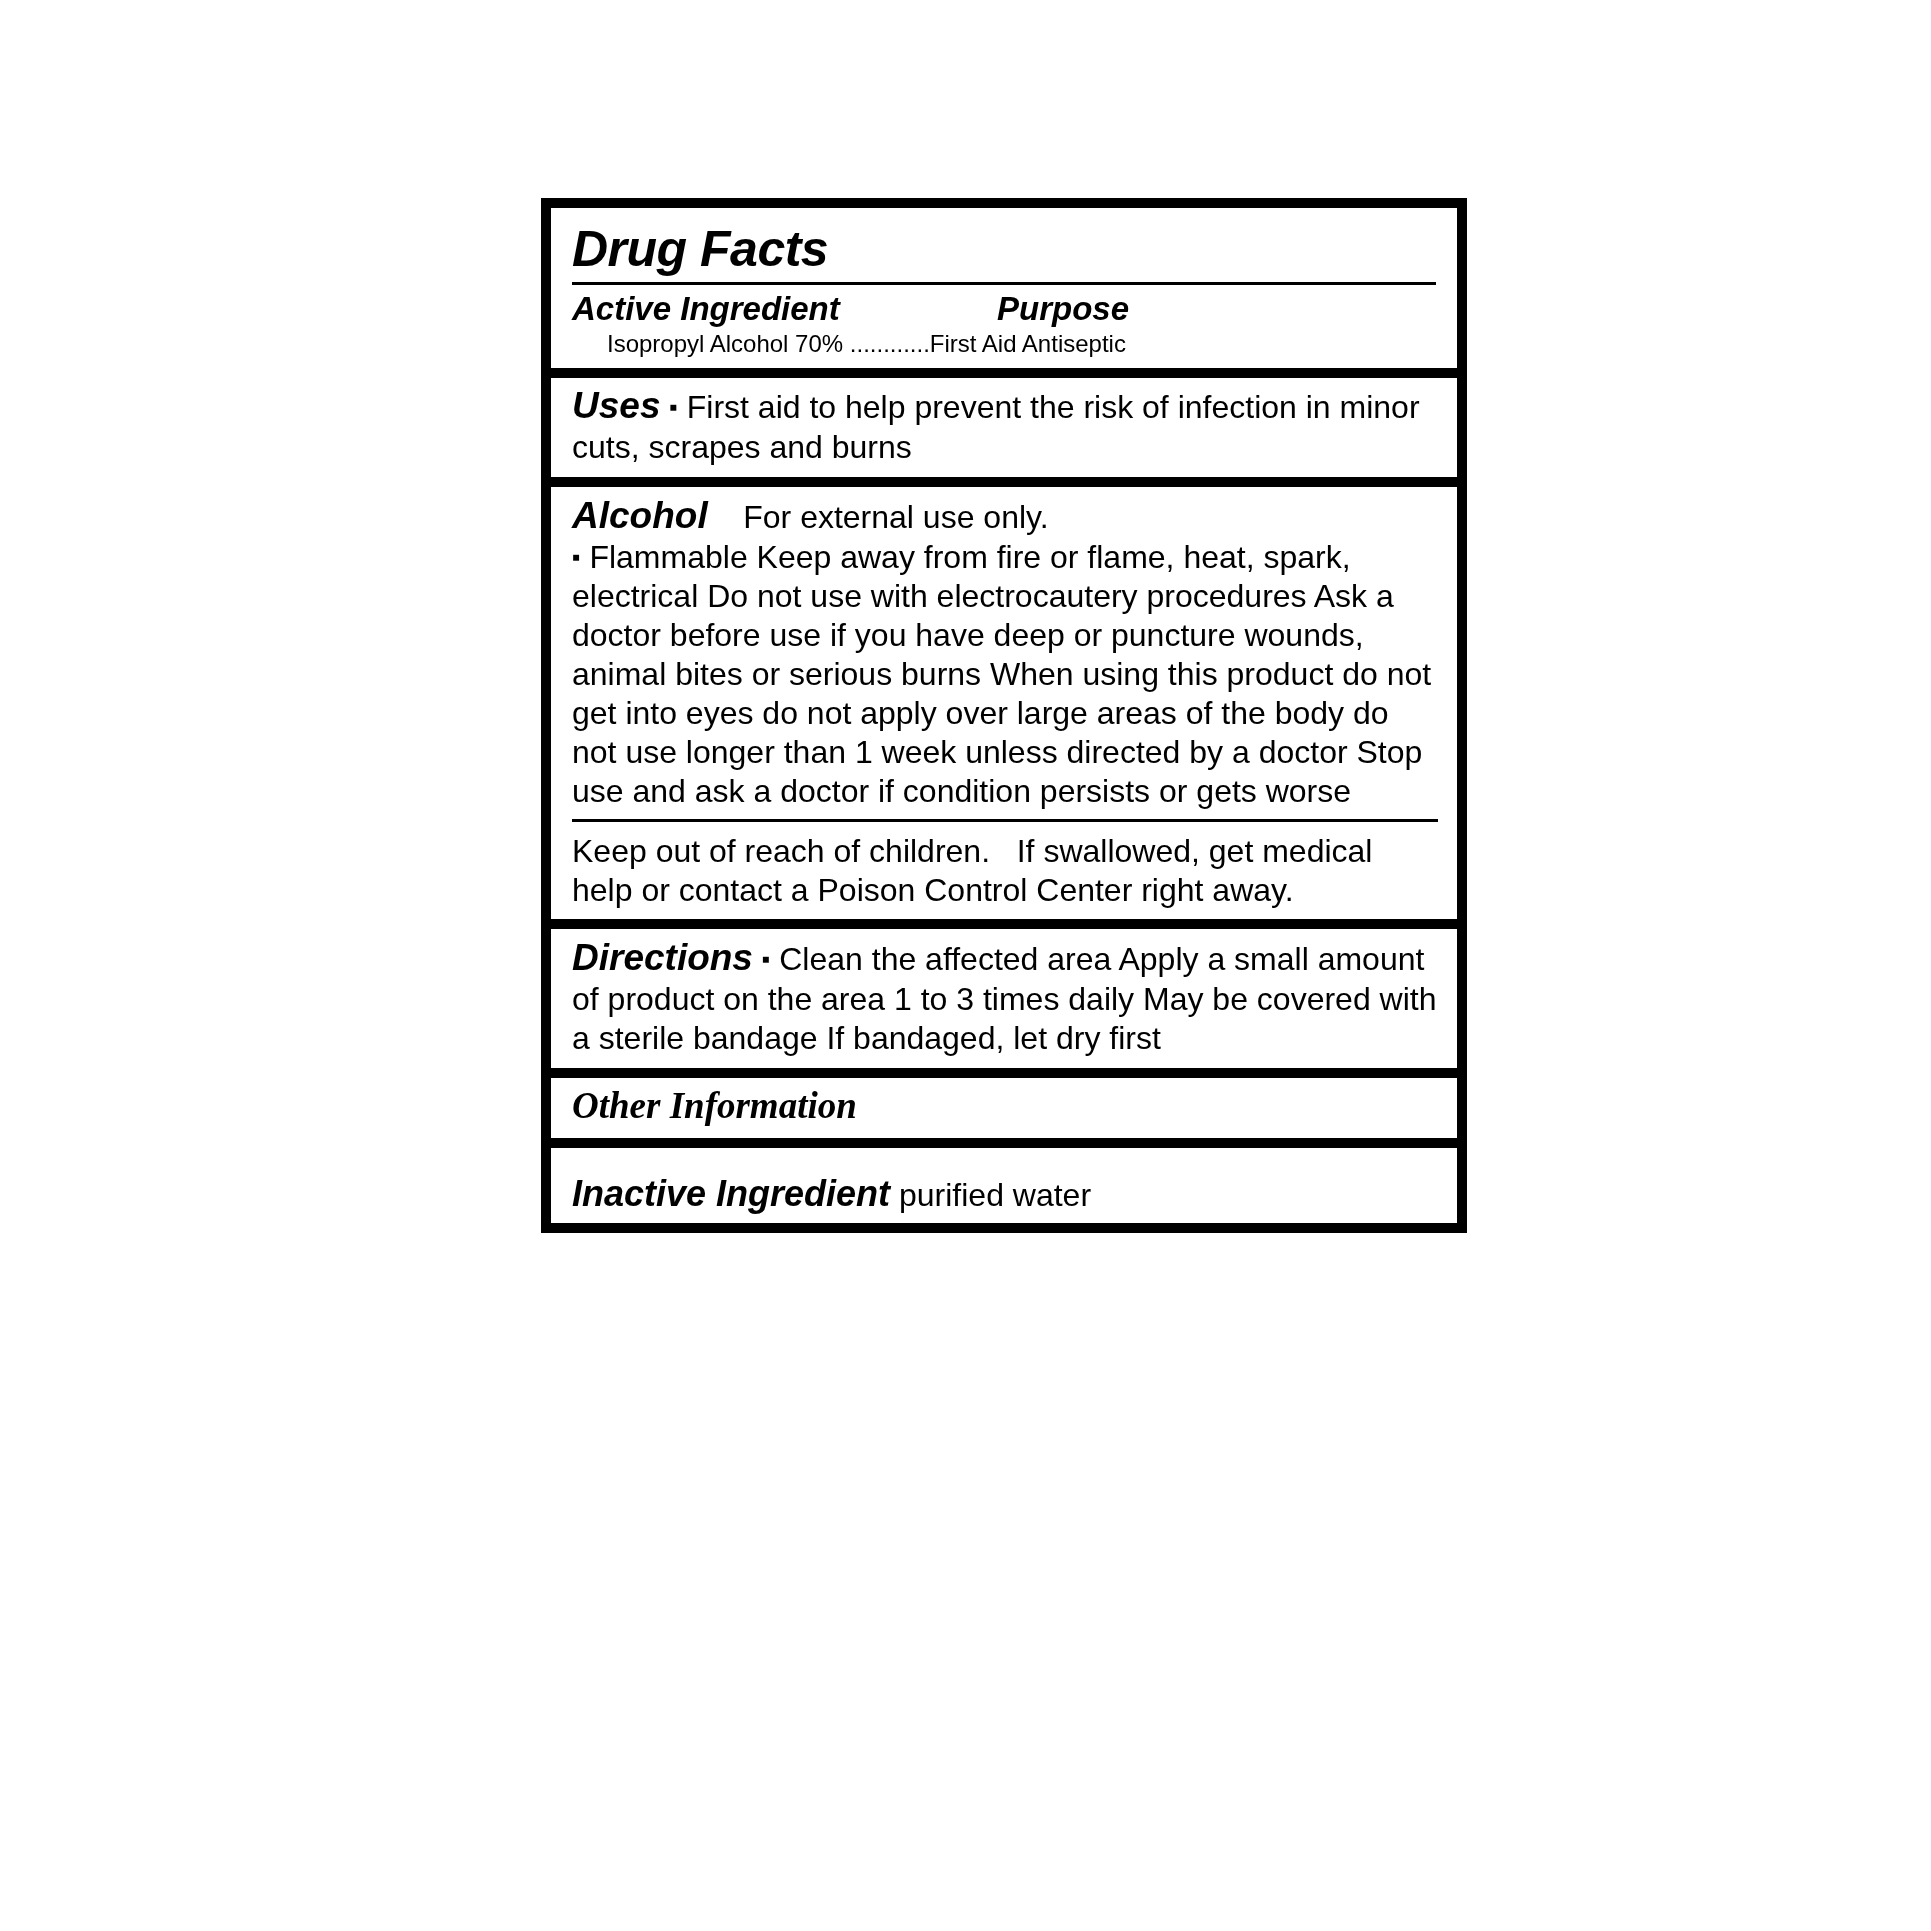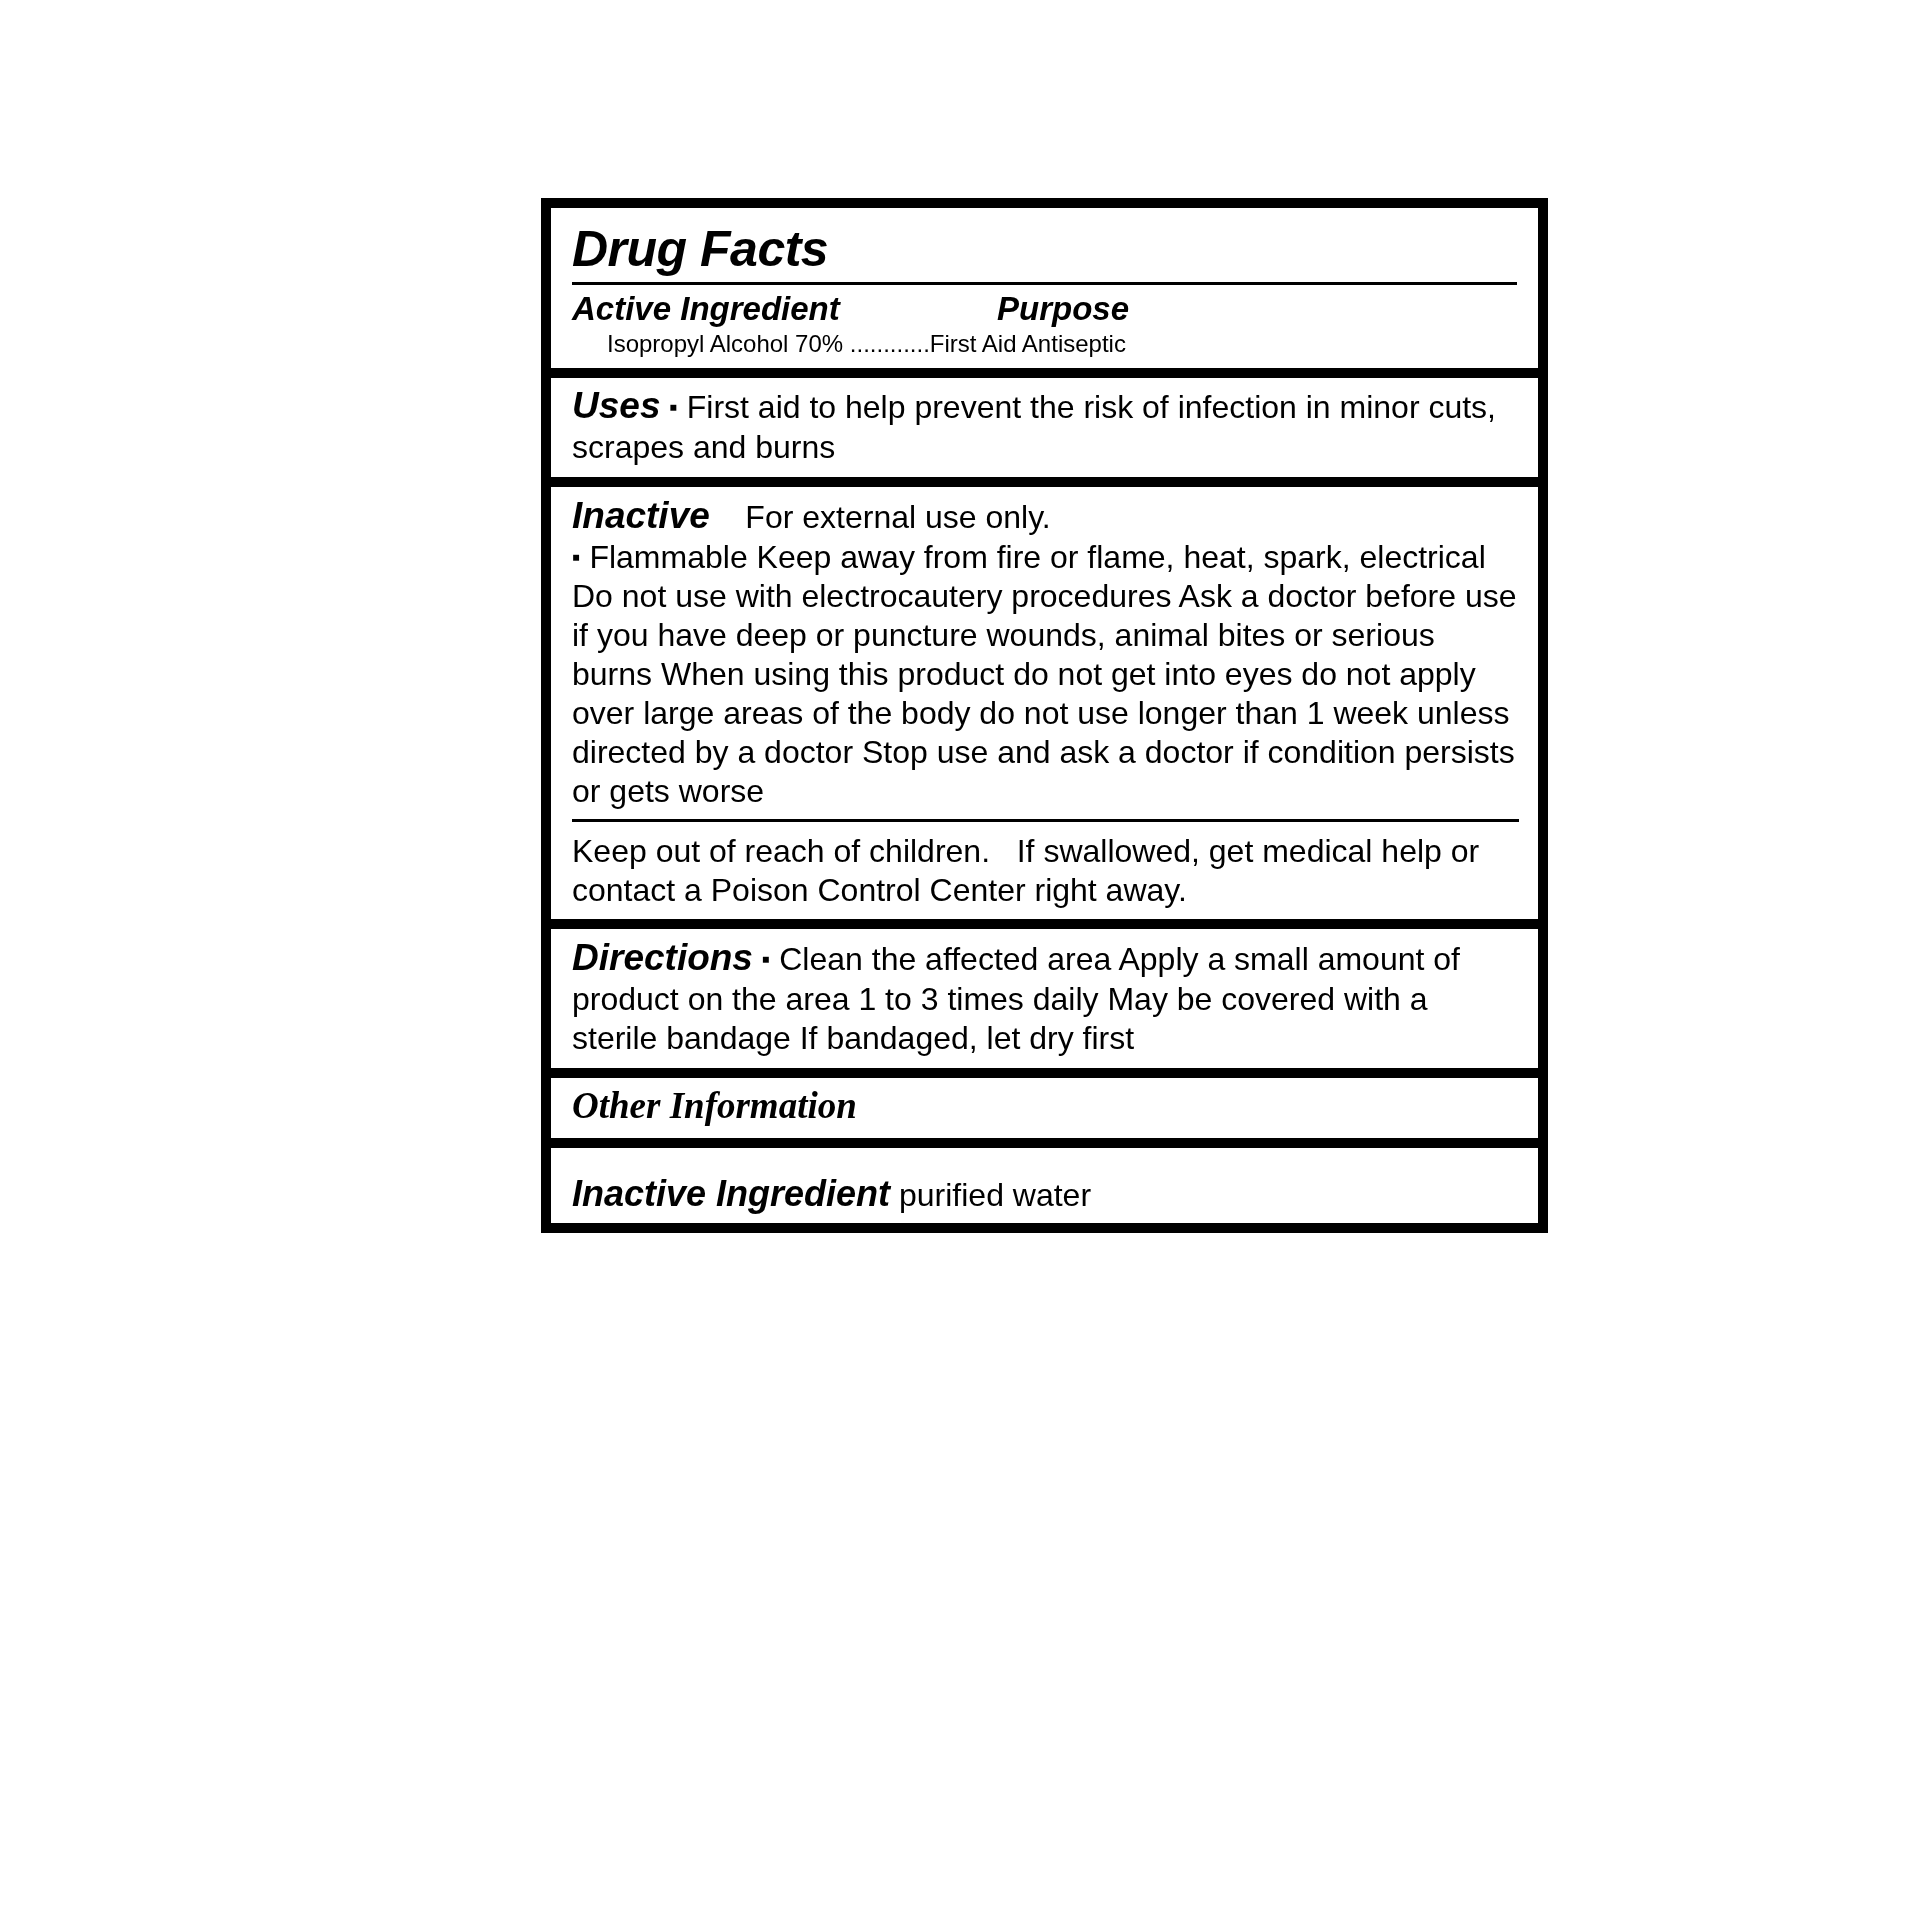--- a/index.html
+++ b/index.html
@@ -15,21 +15,21 @@
     position: relative;
     width: 1931px;
     height: 1931px;
     background: #ffffff;
   }
 
   .panel {
     position: absolute;
     left: 541px;
     top: 198px;
-    width: 1007px;
+    width: 926px;
     box-sizing: border-box;
     border: 10.6px solid #000000;
     background: #ffffff;
     padding: 0;
   }
 
   .section {
     box-sizing: border-box;
     padding: 5.8px 19.3px 9.7px 21px;
   }
@@ -153,21 +153,21 @@
     <div class="section thick-top">
       <div class="body-text">
         <span class="lead-big">Uses</span>
         <span class="bullet">▪</span>
         <span>First aid to help prevent the risk of infection in minor cuts, scrapes and burns</span>
       </div>
     </div>
 
     <div class="section thick-top">
       <div class="body-text">
-        <span class="lead-big">Inactive</span>
+        <span class="lead-big">Alcohol</span>
         &nbsp;&nbsp;
         <span>For external use only.</span>
       </div>
       <div class="body-text">
         <span class="bullet">▪</span>
         <span> Flammable  Keep away from fire or flame, heat, spark, electrical Do not use with electrocautery procedures Ask a doctor before use if you have deep or puncture wounds, animal bites or serious burns  When using this product  do not get into eyes do not apply over large areas of the body do not use longer than 1 week unless directed by a doctor  Stop use and ask a doctor if condition persists or gets worse</span>
       </div>
 
       <div class="rule-thin-inner"></div>
 

